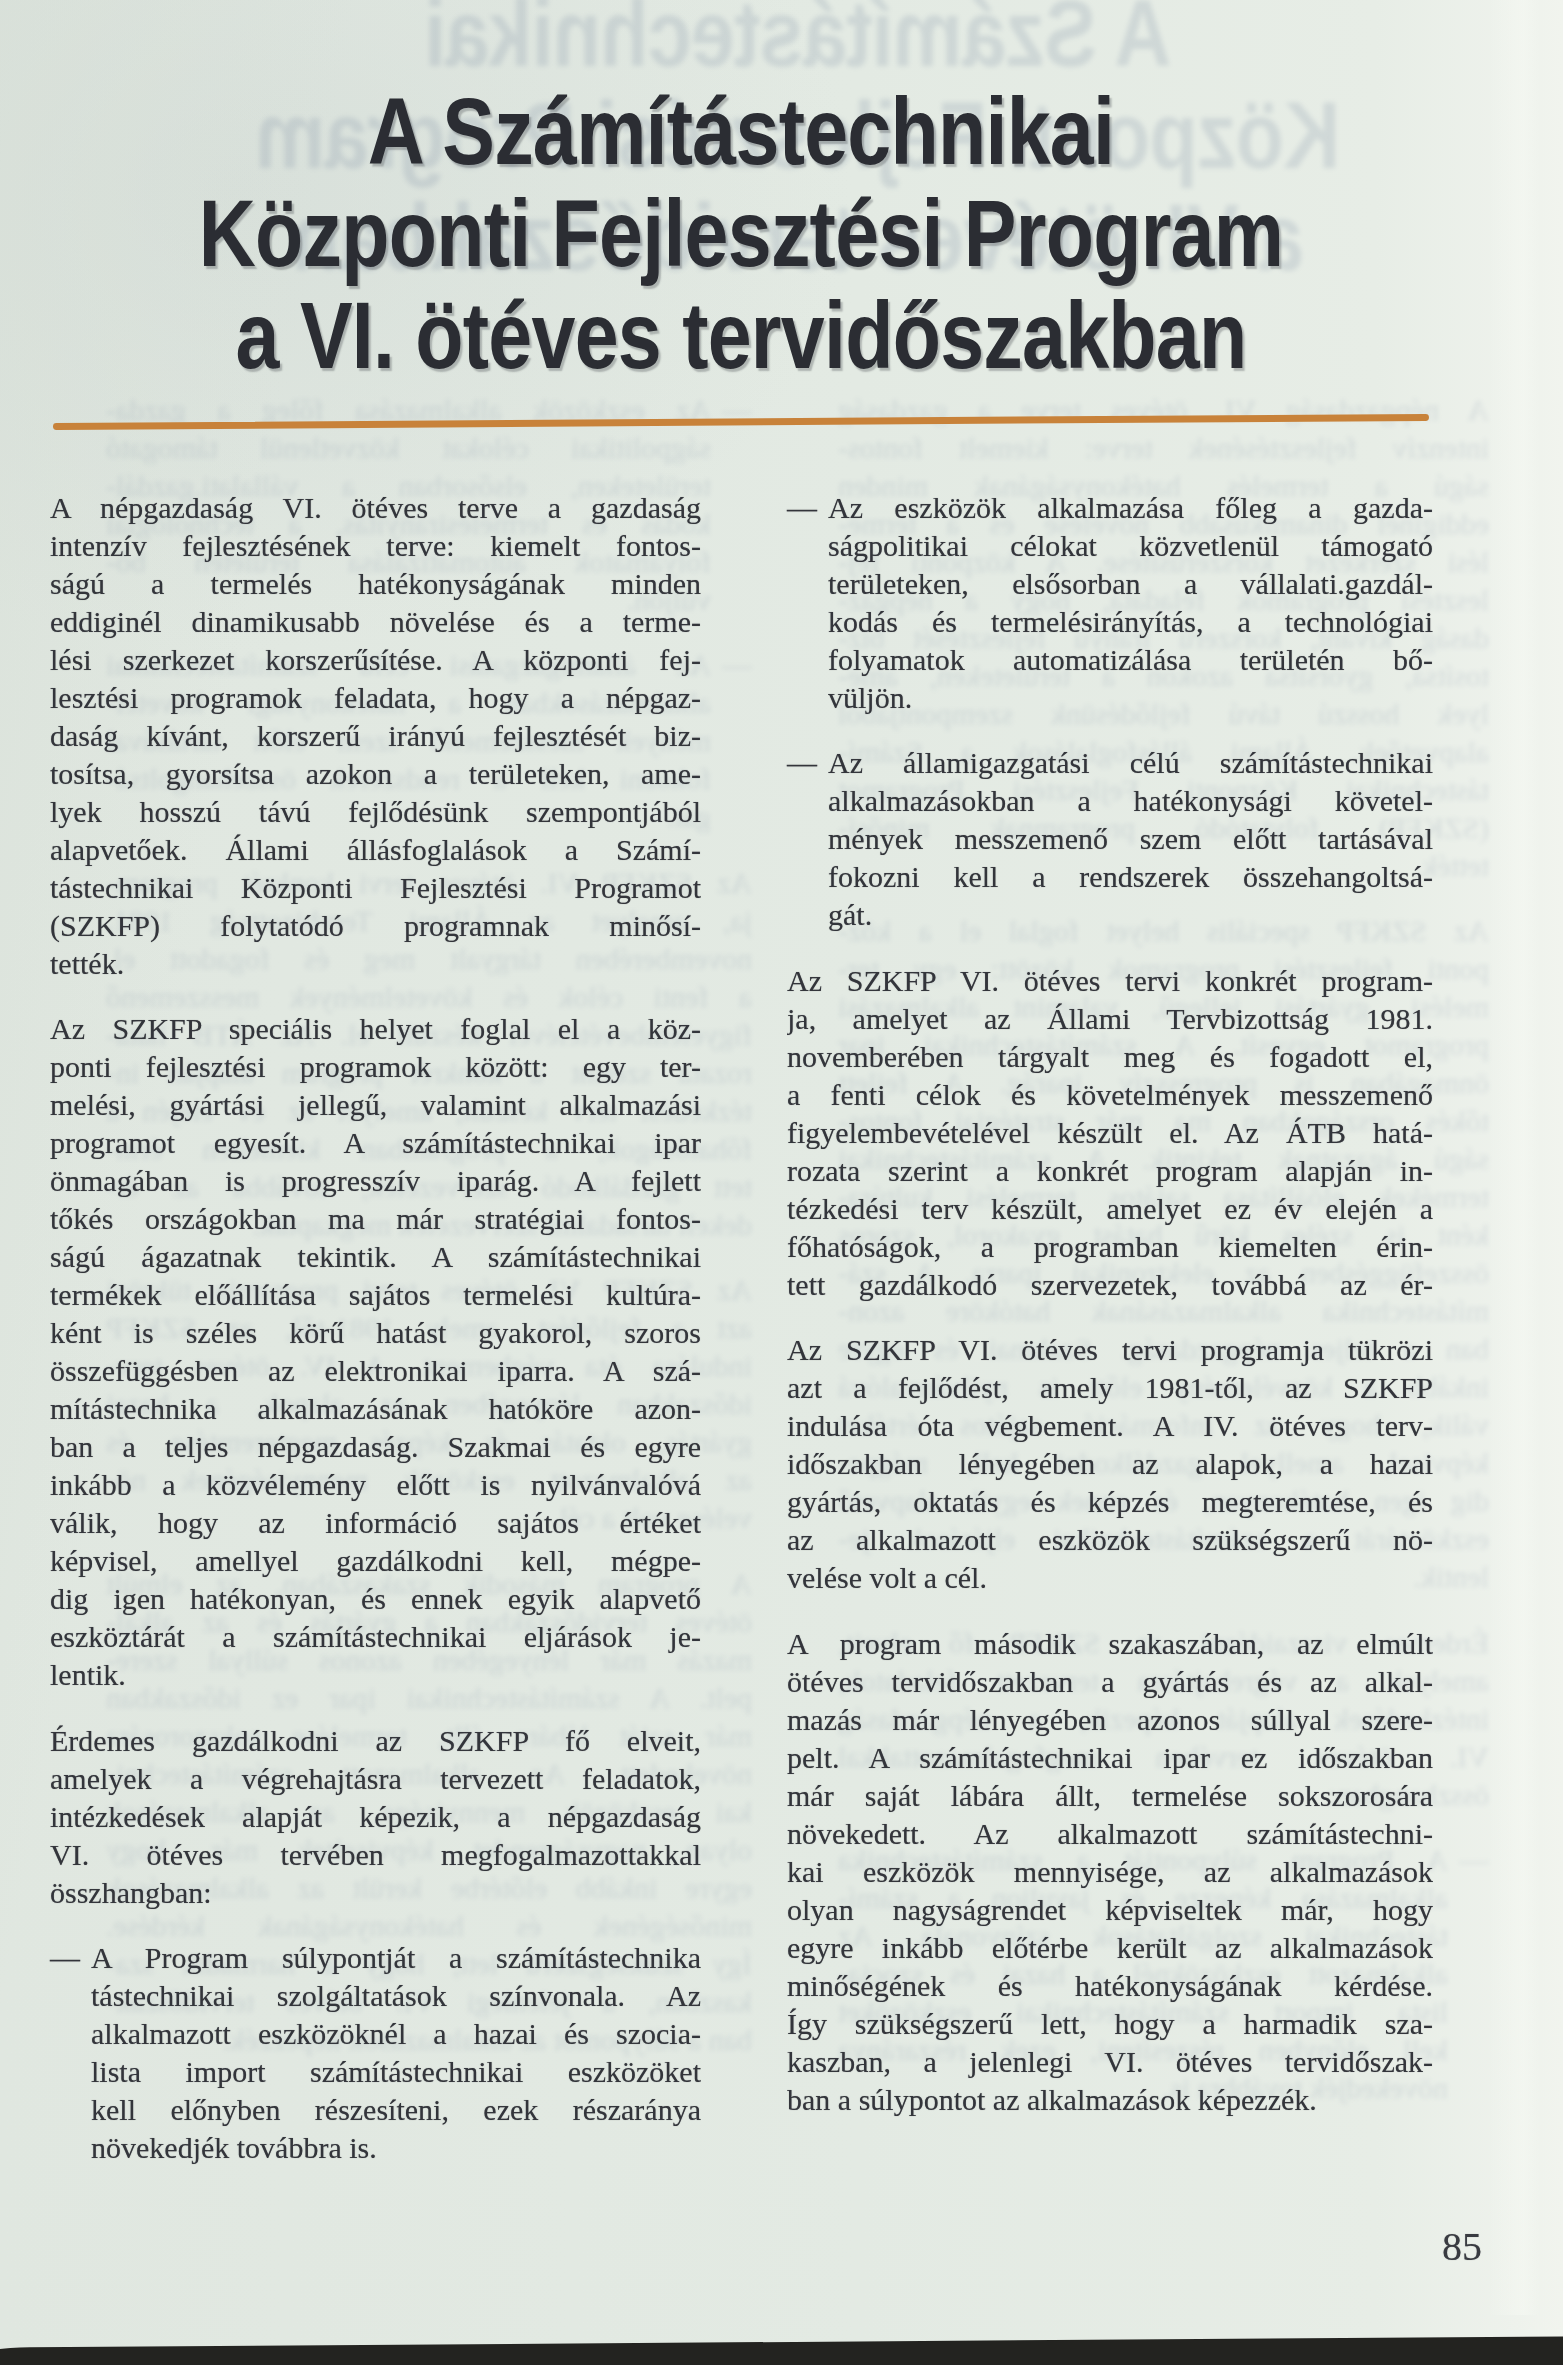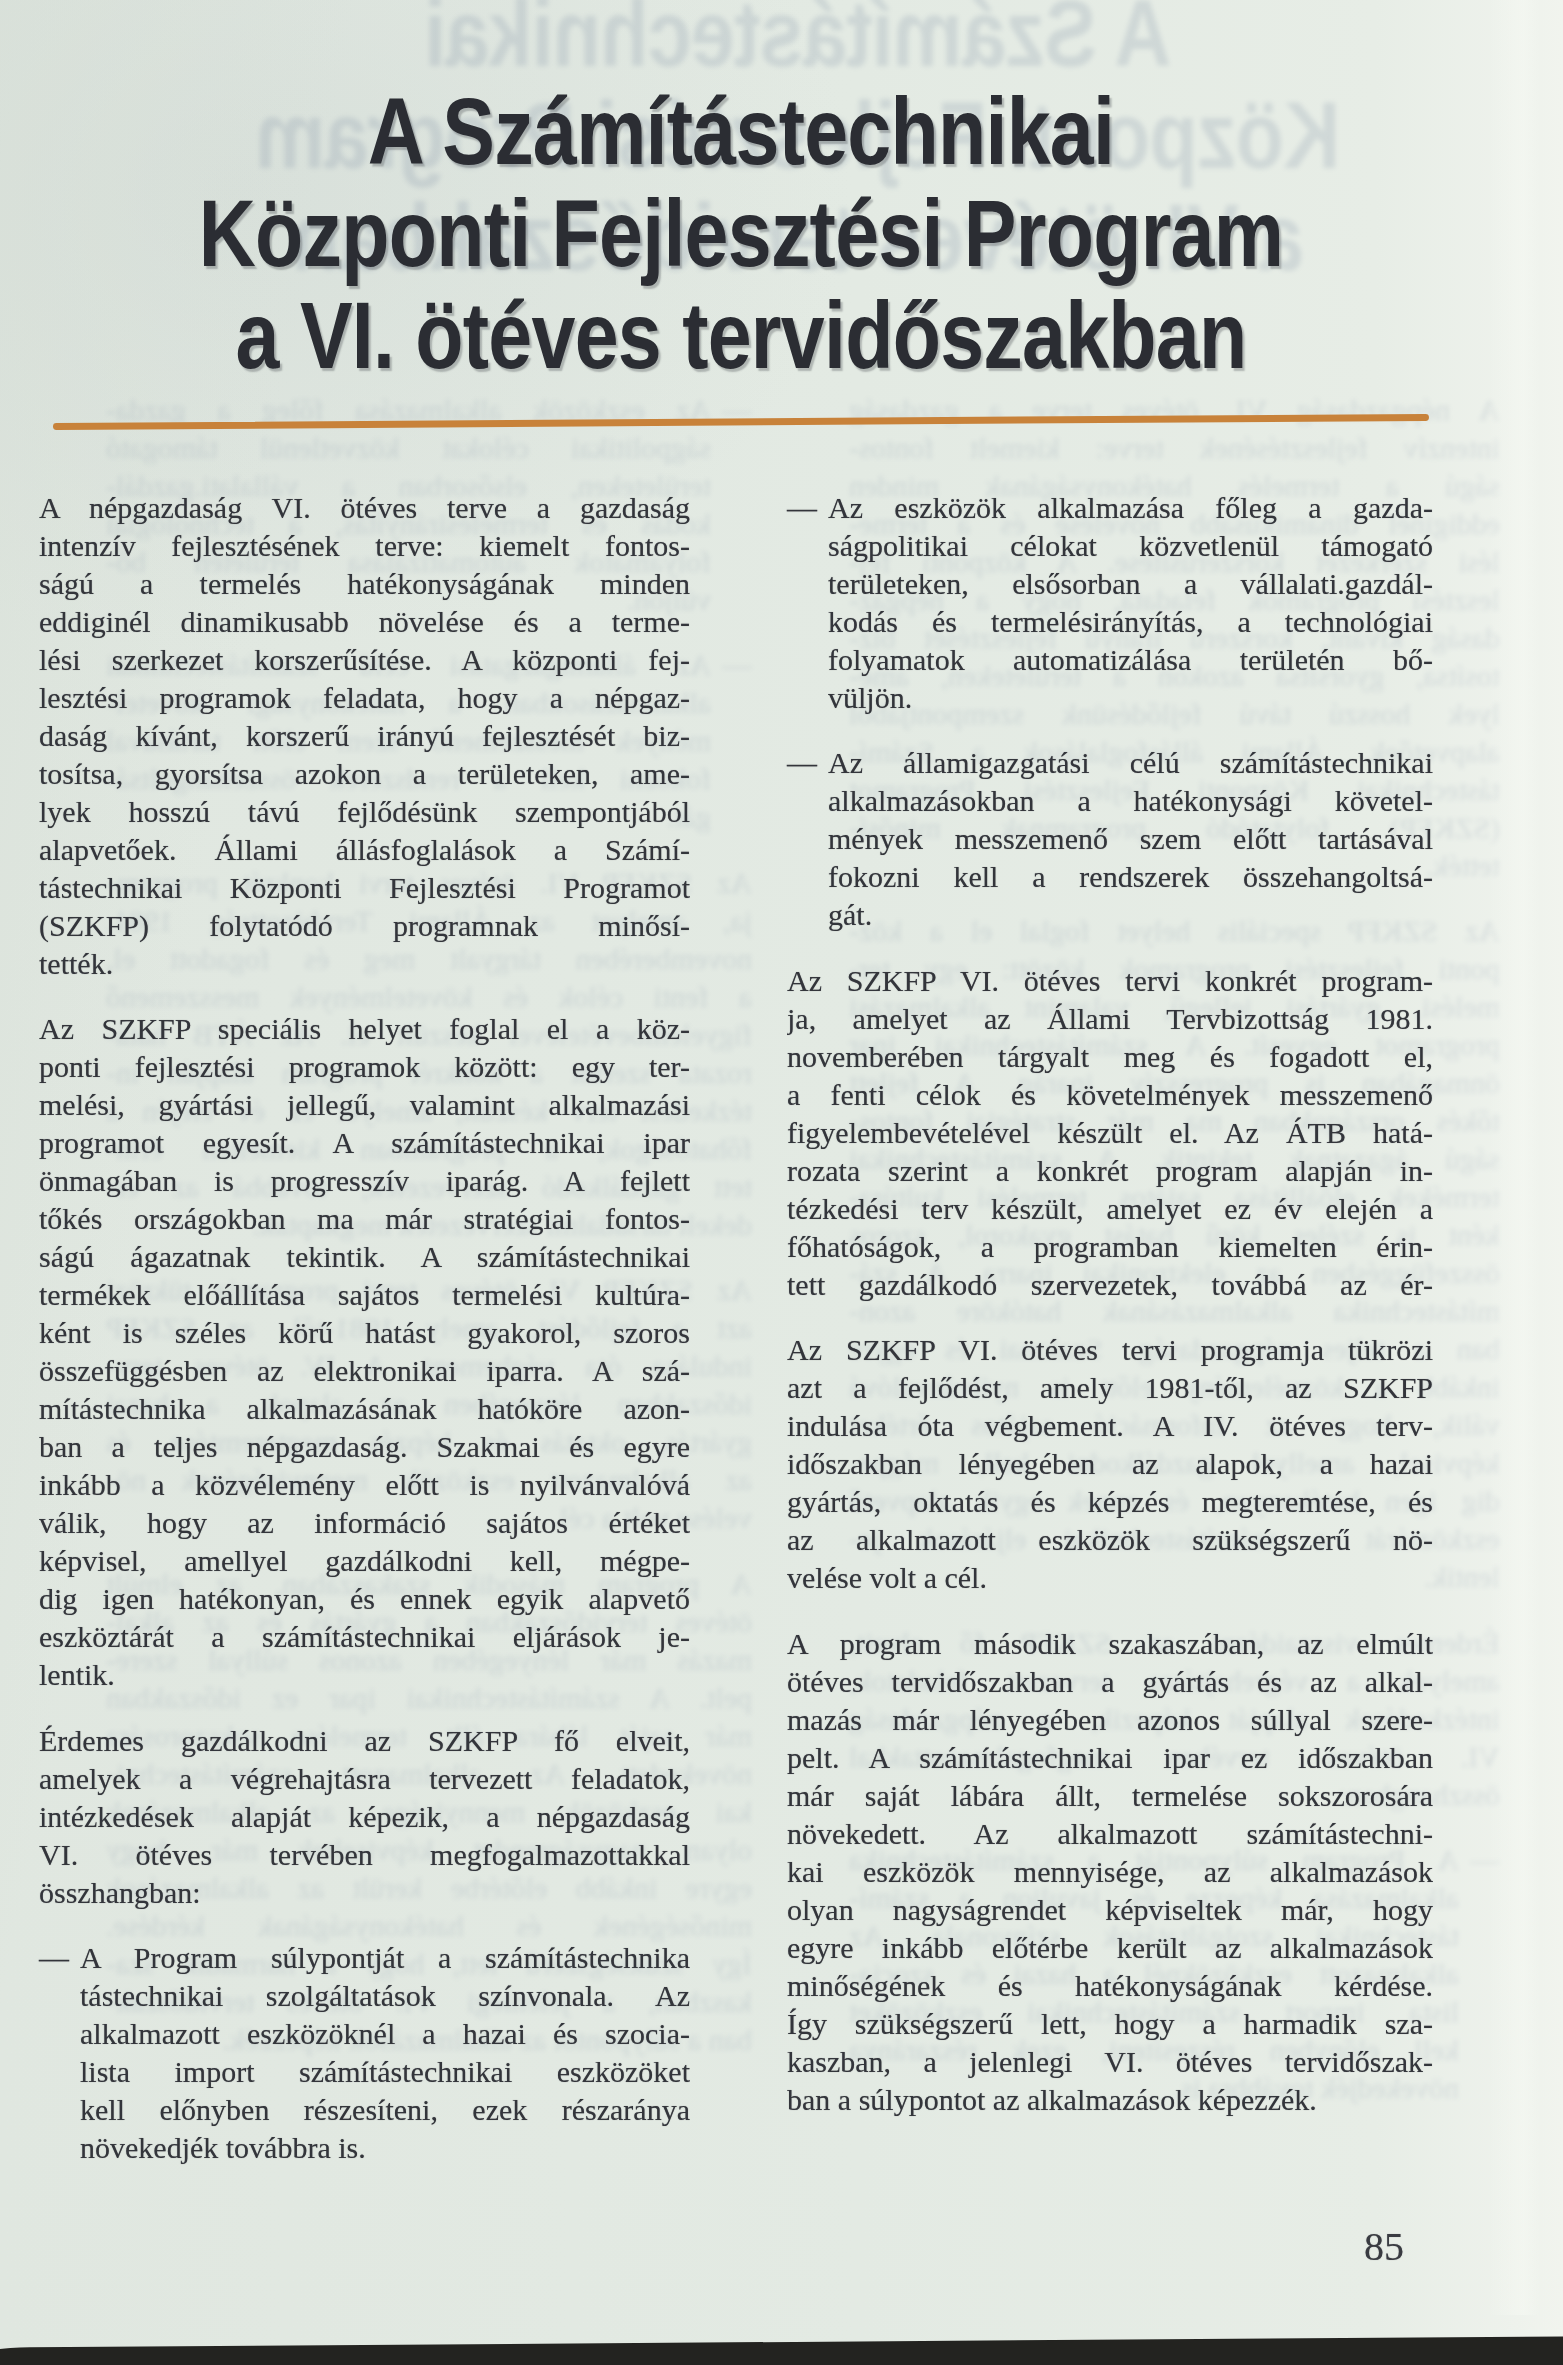--- a/index.html
+++ b/index.html
@@ -44,42 +44,42 @@
     border-radius:3.4px;
     transform:rotate(-0.38deg);
     transform-origin:left center;
   }
   .col{
     position:absolute; top:451px;
     font-size:30px; line-height:38px;
     color:#33353b;
     text-shadow:0 0 0.9px rgba(51,53,59,0.55);
   }
-  .col.left{ left:39px; width:651px; }
+  .col.left{ left:50px; width:651px; }
   .col.right{ left:787px; width:646px; }
 
   .block{ margin:0; }
   .block + .block{ margin-top:27.4px; }
 
   .bline{
     height:38px; overflow:hidden;
     text-align:justify;
     text-align-last:justify;
     text-justify:inter-word;
   }
   .bline.last{ text-align-last:auto; }
 
   .block.bullet{ position:relative; padding-left:41px; }
   .bullet-marker{
     position:absolute; left:0; top:0; width:41px;
     text-align:left;
   }
 
   .page-number{
-    position:absolute; left:1274px; top:2187px; width:130px;
+    position:absolute; left:1352px; top:2187px; width:130px;
     text-align:right;
     font-size:40px; line-height:43px;
     color:#393b41;
     text-shadow:0 0 0.9px rgba(57,59,65,0.5);
   }
 
   
   .bottom-band{
     position:absolute; left:-20.6px; right:-20.6px; bottom:-22px; height:46px;
     transform:rotate(-0.4deg);

